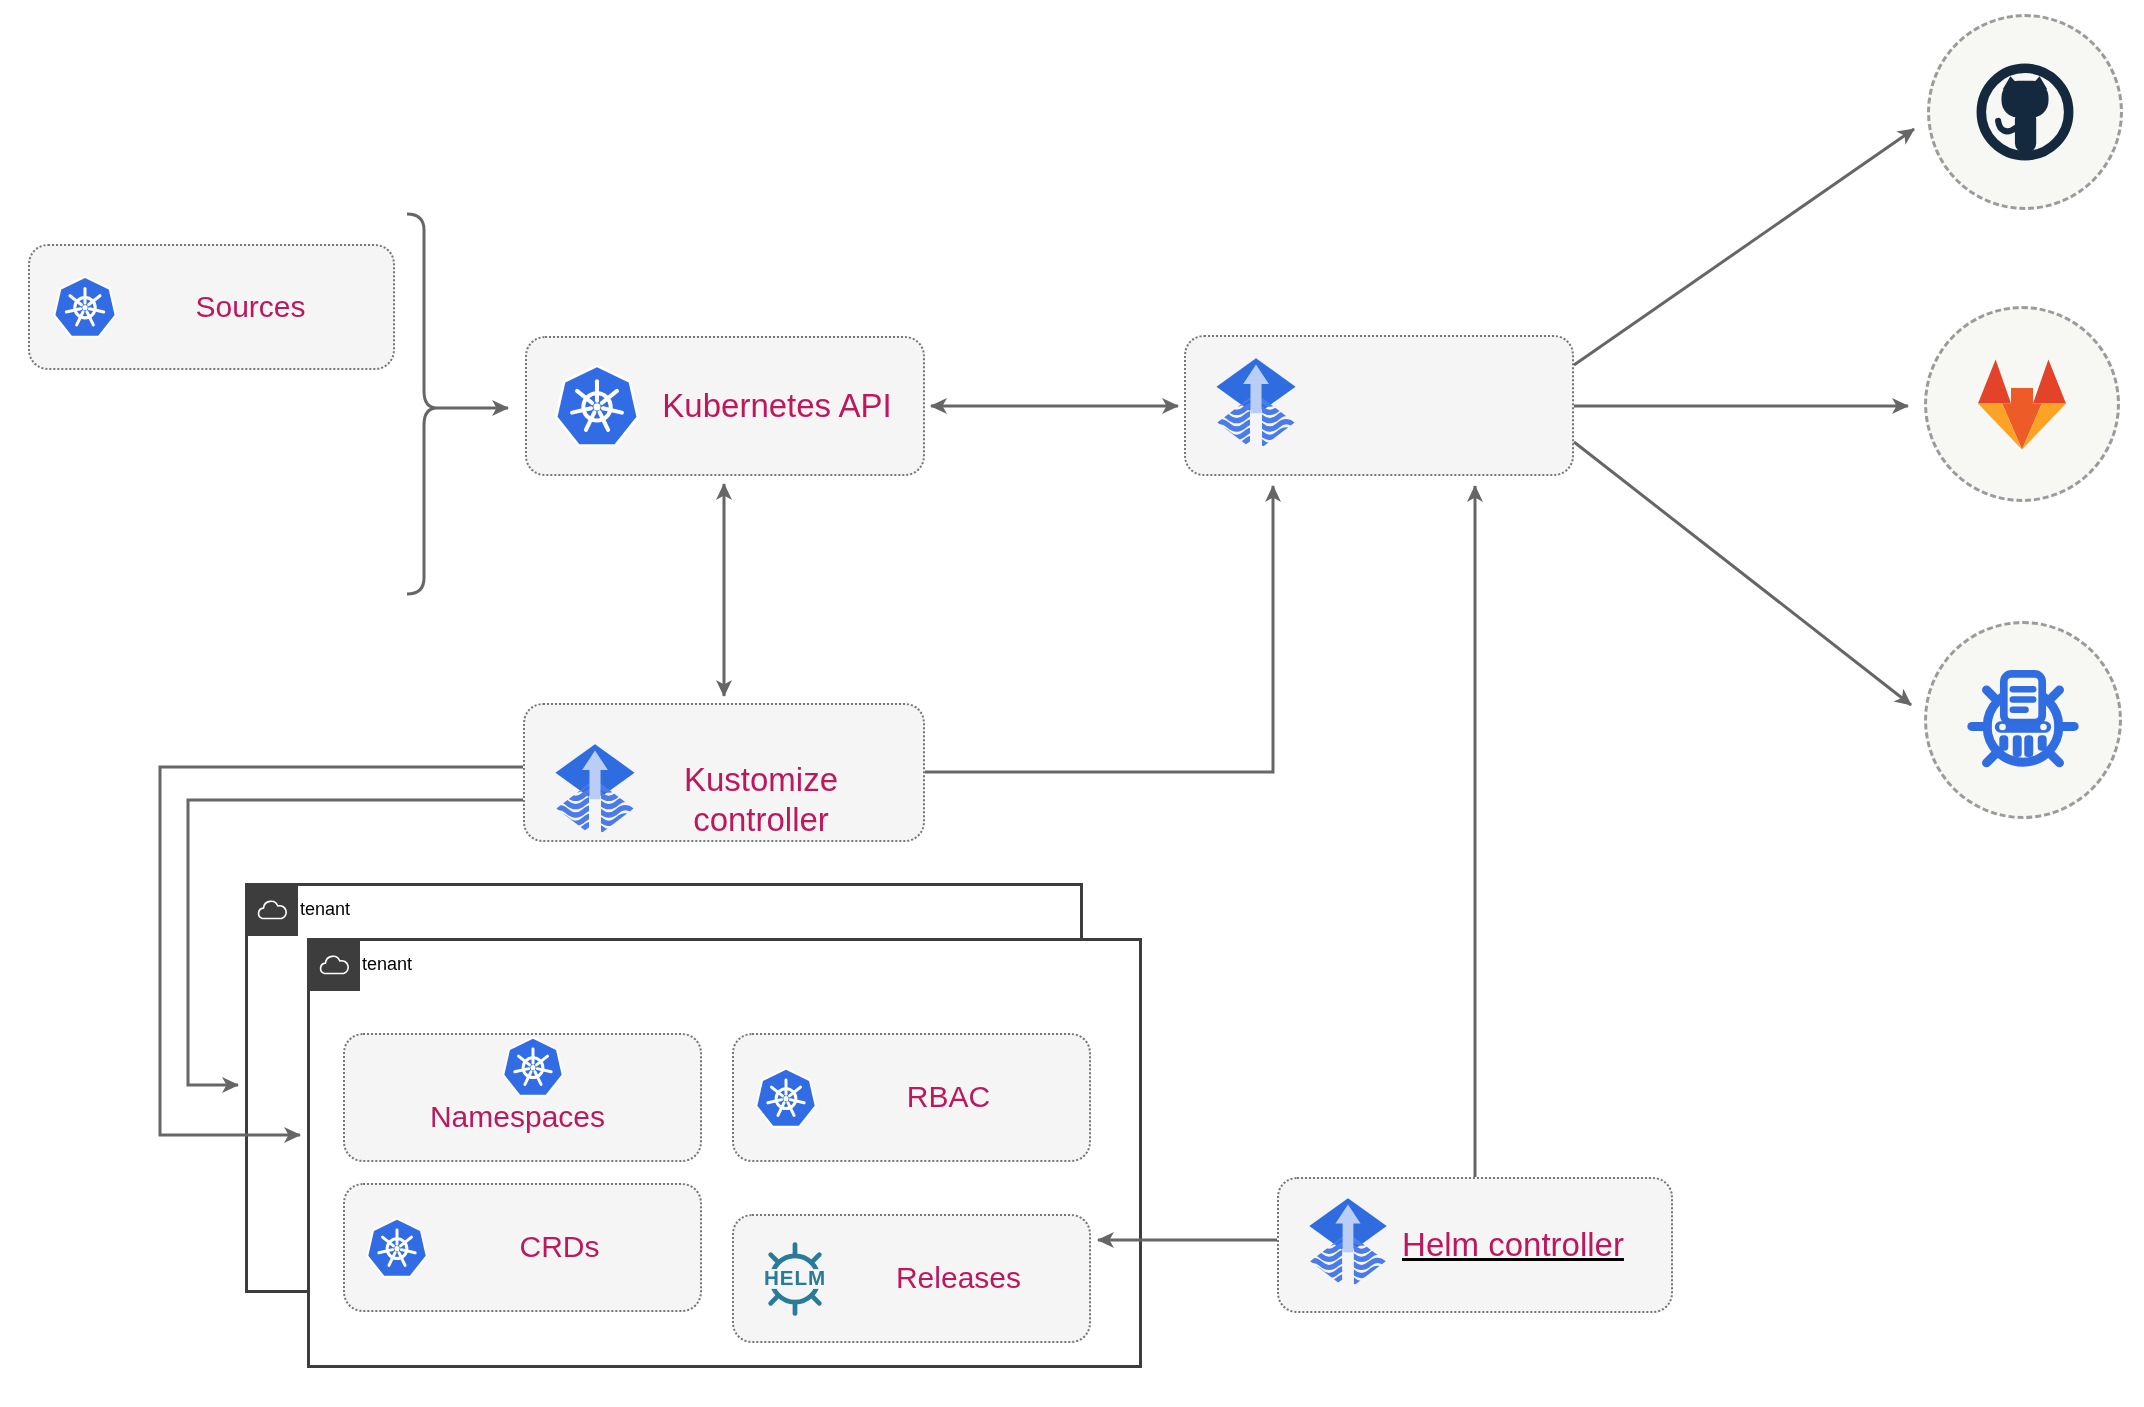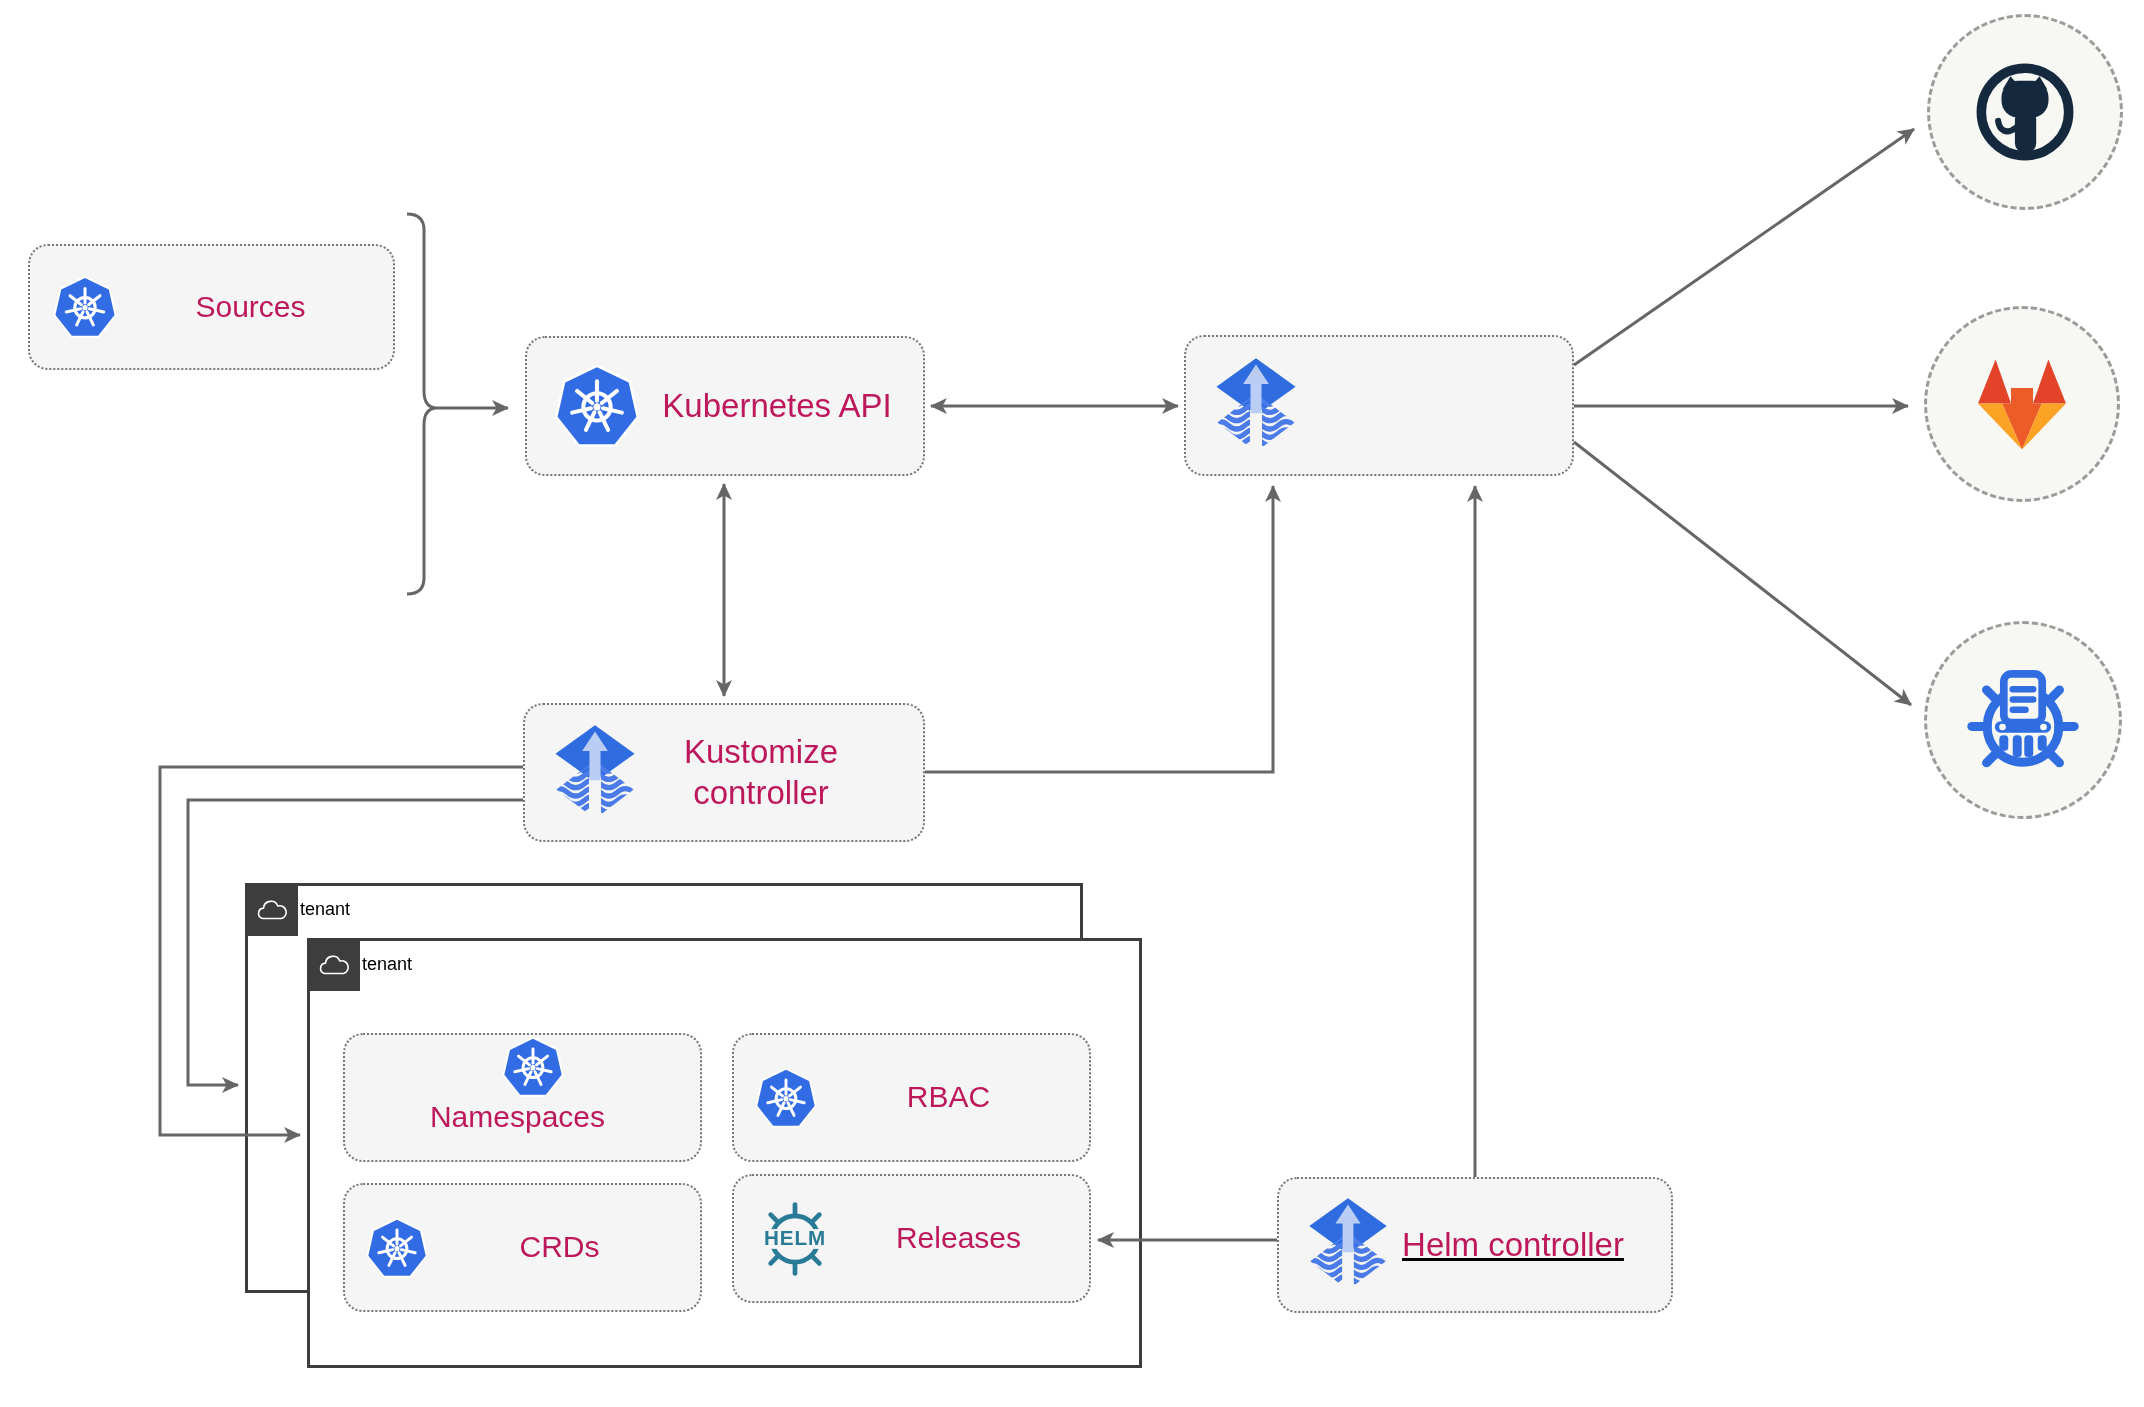--- a/index.html
+++ b/index.html
@@ -174,21 +174,21 @@
       </svg>
     <div class="label big">Kubernetes API</div>
   </div>
 
   <div class="node" style="left:1184px;top:335px;width:390px;height:141px;">
     <svg class="icn" style="margin-left:24px;" width="92" height="96">
         <use href="#sym-flux"></use>
       </svg>
   </div>
 
-  <div class="node" style="left:523px;top:703px;width:402px;height:139px;">
+  <div class="node" style="left:523px;top:703px;width:402px;height:139px;align-items:flex-end;">
     <svg class="icn" style="margin-left:24px;" width="92" height="96">
         <use href="#sym-flux"></use>
       </svg>
     <div class="label big" style="max-width:240px;">Kustomize controller</div>
   </div>
 
   <div class="node" style="left:1277px;top:1177px;width:396px;height:136px;text-decoration:underline;">
     <svg class="icn" style="margin-left:24px;" width="90" height="94">
         <use href="#sym-flux"></use>
       </svg>
@@ -209,21 +209,21 @@
     <div class="label">RBAC</div>
   </div>
 
   <div class="node" style="left:343px;top:1183px;width:359px;height:129px;">
     <svg class="icn" style="margin-left:20px;" width="64" height="64">
         <use href="#sym-k8s"></use>
       </svg>
     <div class="label">CRDs</div>
   </div>
 
-  <div class="node" style="left:732px;top:1174px;width:359px;height:129px;">
+  <div class="node" style="left:732px;top:1214px;width:359px;height:129px;">
     <svg class="icn" style="margin-left:18px;" width="86" height="86">
         <use href="#sym-helm"></use>
       </svg>
     <div class="label">Releases</div>
   </div>
 
   <div class="circle" style="left:1927px;top:14px;width:196px;height:196px;">
     <svg class="icn" width="112" height="112">
         <use href="#sym-github"></use>
       </svg>

